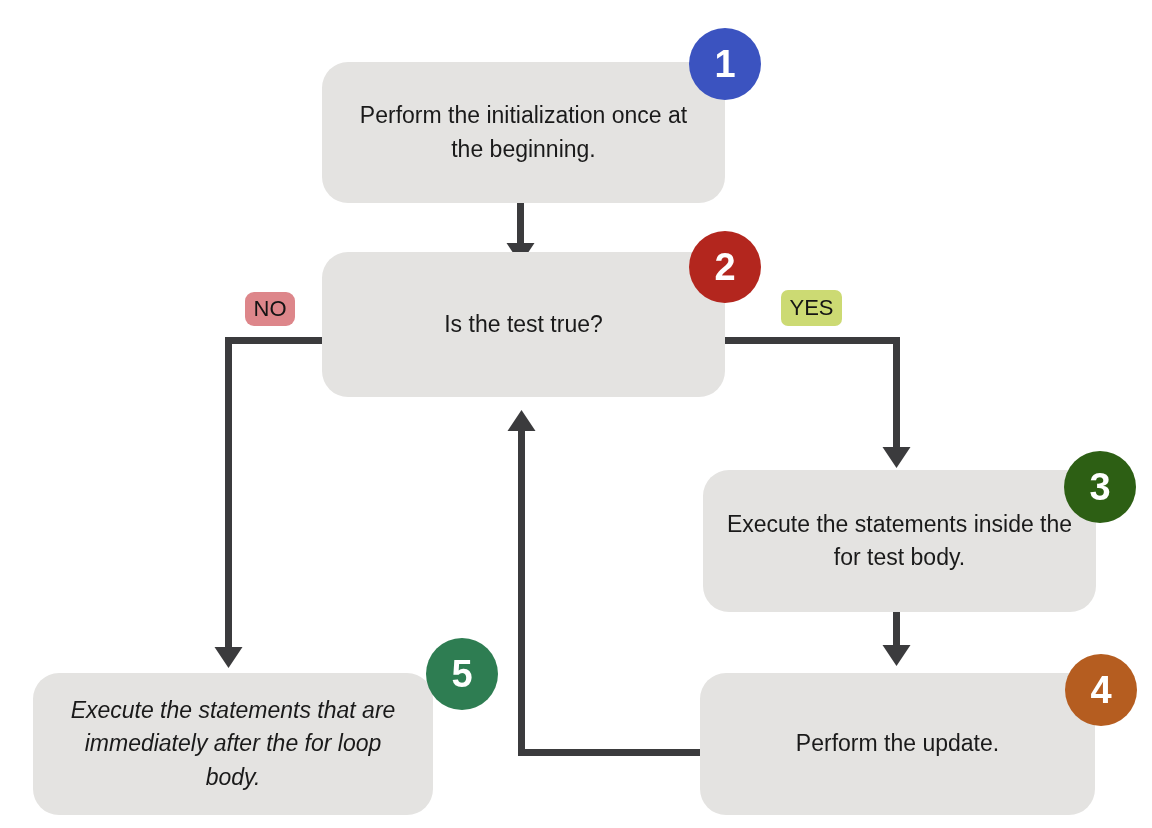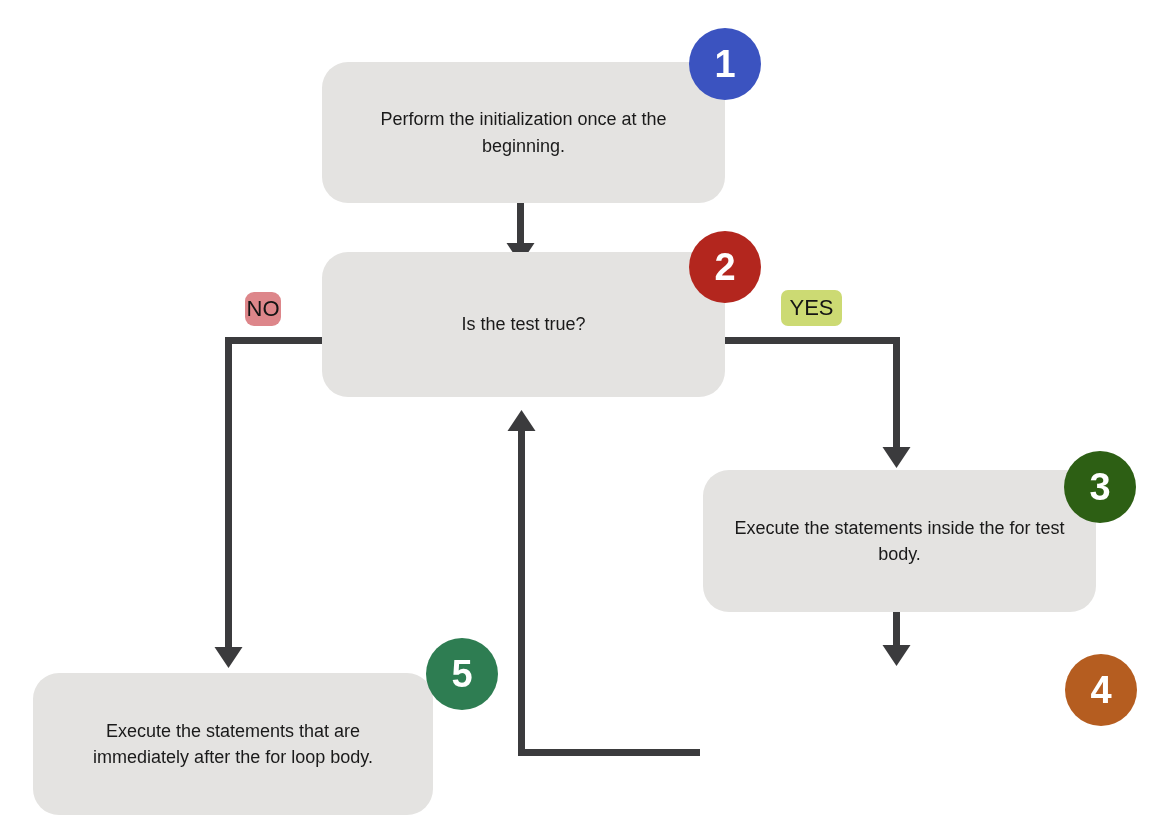--- a/index.html
+++ b/index.html
@@ -13,31 +13,31 @@
   }
   .node {
     position: absolute;
     background: #e4e3e1;
     border-radius: 26px;
     display: flex;
     align-items: center;
     justify-content: center;
     text-align: center;
     color: #1a1a1a;
-    font-size: 18px;
+    font-size: 23px;
     line-height: 1.45;
   }
   .node p { margin: 0; }
   .node-1 { left: 322px; top: 62px;  width: 403px; height: 141px; }
   .node-1 p { max-width: 362px; }
   .node-2 { left: 322px; top: 252px; width: 403px; height: 145px; }
   .node-3 { left: 703px; top: 470px; width: 393px; height: 142px; }
   .node-3 p { max-width: 375px; }
   .node-4 { left: 700px; top: 673px; width: 395px; height: 142px; }
-  .node-5 { left: 33px;  top: 673px; width: 400px; height: 142px; }
+  .node-5 { left: 33px;  top: 673px; width: 400px; height: 142px; font-style: italic; }
   .node-5 p { max-width: 348px; }
   .badge {
     position: absolute;
     width: 72px;
     height: 72px;
     border-radius: 50%;
     display: flex;
     align-items: center;
     justify-content: center;
     color: #ffffff;
@@ -51,21 +51,21 @@
   .badge-5 { left: 426px;  top: 638px; }
   .tag {
     position: absolute;
     display: flex;
     align-items: center;
     justify-content: center;
     border-radius: 9px;
     color: #141414;
     font-size: 22px;
   }
-  .tag-no  { left: 245px; top: 292px; width: 36px; height: 34px; }
+  .tag-no  { left: 245px; top: 292px; width: 50px; height: 34px; }
   .tag-yes { left: 781px; top: 290px; width: 61px; height: 36px; }
   .arrow-layer {
     position: absolute;
     left: 0; top: 0;
     width: 1152px; height: 828px;
     pointer-events: none;
   }
 </style>
 </head>
 <body>
@@ -111,20 +111,23 @@
     <span>YES</span>
   </div>
 
   <div class="node node-3">
     <p>Execute the statements inside the for test body.</p>
   </div>
   <div class="badge badge-3" style="background-color: rgb(45, 95, 20);">
     <span>3</span>
   </div>
 
+  <div class="node node-4">
+    <p>Perform the update.</p>
+  </div>
   <div class="badge badge-4" style="background-color: rgb(181, 93, 32);">
     <span>4</span>
   </div>
 
   <div class="node node-5">
     <p>Execute the statements that are immediately after the for loop body.</p>
   </div>
   <div class="badge badge-5" style="background-color: rgb(46, 125, 82);">
     <span>5</span>
   </div>

